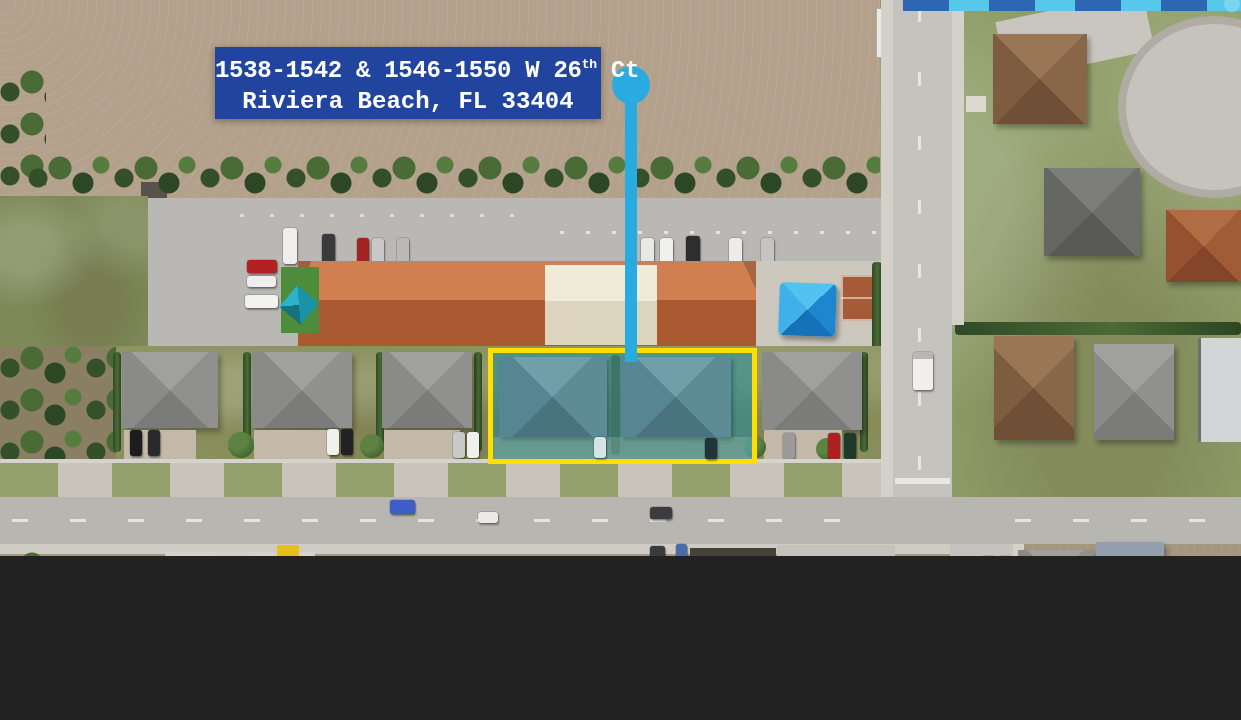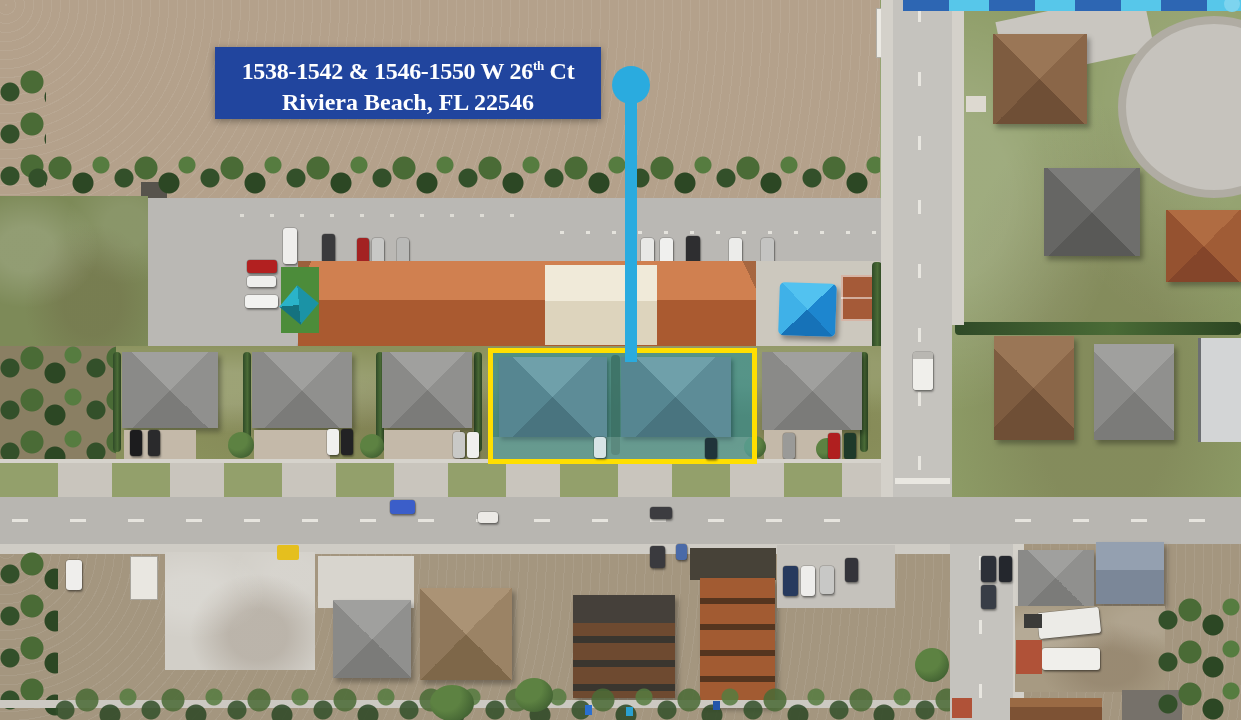--- a/index.html
+++ b/index.html
@@ -1,17 +1,17 @@
 <!DOCTYPE html>
 <html><head>
 <meta charset="utf-8">
 <style>
   html,body{margin:0;padding:0;background:#222;}
-  #scene{position:relative;width:1241px;height:720px;overflow:hidden;
-         font-family:Liberation Serif, serif;background:#7f1d1d;}
+  #scene{position:relative;width:1241px;height:556px;overflow:hidden;
+         font-family:Liberation Mono, monospace;background:#7f1d1d;}
   .abs{position:absolute;}
   
   .mottle{background-image:
     radial-gradient(ellipse at 18% 35%, rgba(255,255,255,.16) 0 16%, transparent 42%),
     radial-gradient(ellipse at 62% 70%, rgba(96,74,52,.20) 0 22%, transparent 52%),
     radial-gradient(ellipse at 85% 20%, rgba(255,255,255,.10) 0 12%, transparent 34%);}
   .speck{background-image:repeating-radial-gradient(circle at 6px 5px, rgba(255,255,255,.07) 0 1px, transparent 1px 9px);}
   .trees{background-image:
     radial-gradient(circle at 10px 22px, #33502a 0 9px, transparent 10px),
     radial-gradient(circle at 32px 12px, #4a6b36 0 11px, transparent 12px),
@@ -210,17 +210,17 @@
     <div class="abs" style="left:0;top:84px;width:259px;height:22px;background:rgba(230,238,235,.18);"></div>
     <div class="car" style="left:101px;top:84px;width:12px;height:21px;background:#d7e4e6;"></div>
     <div class="car" style="left:212px;top:85px;width:12px;height:21px;background:#20343a;"></div>
   </div>
 
   <div id="pin-stem" class="abs" style="left:625px;top:98px;width:12px;height:264px;"></div>
   <div id="pin-head" class="abs" style="left:612px;top:66px;width:38px;height:38px;"></div>
 
   <div id="banner" class="abs" style="left:215px;top:47px;width:386px;height:72px;">
     <div class="l1"><span>1538-1542 &amp; 1546-1550 W 26</span><span class="sup">th</span><span> Ct</span></div>
-    <div class="l2">Riviera Beach, FL 22546</div>
+    <div class="l2">Riviera Beach, FL 33404</div>
   </div>
 
 
 </div>
 
 </body></html>

